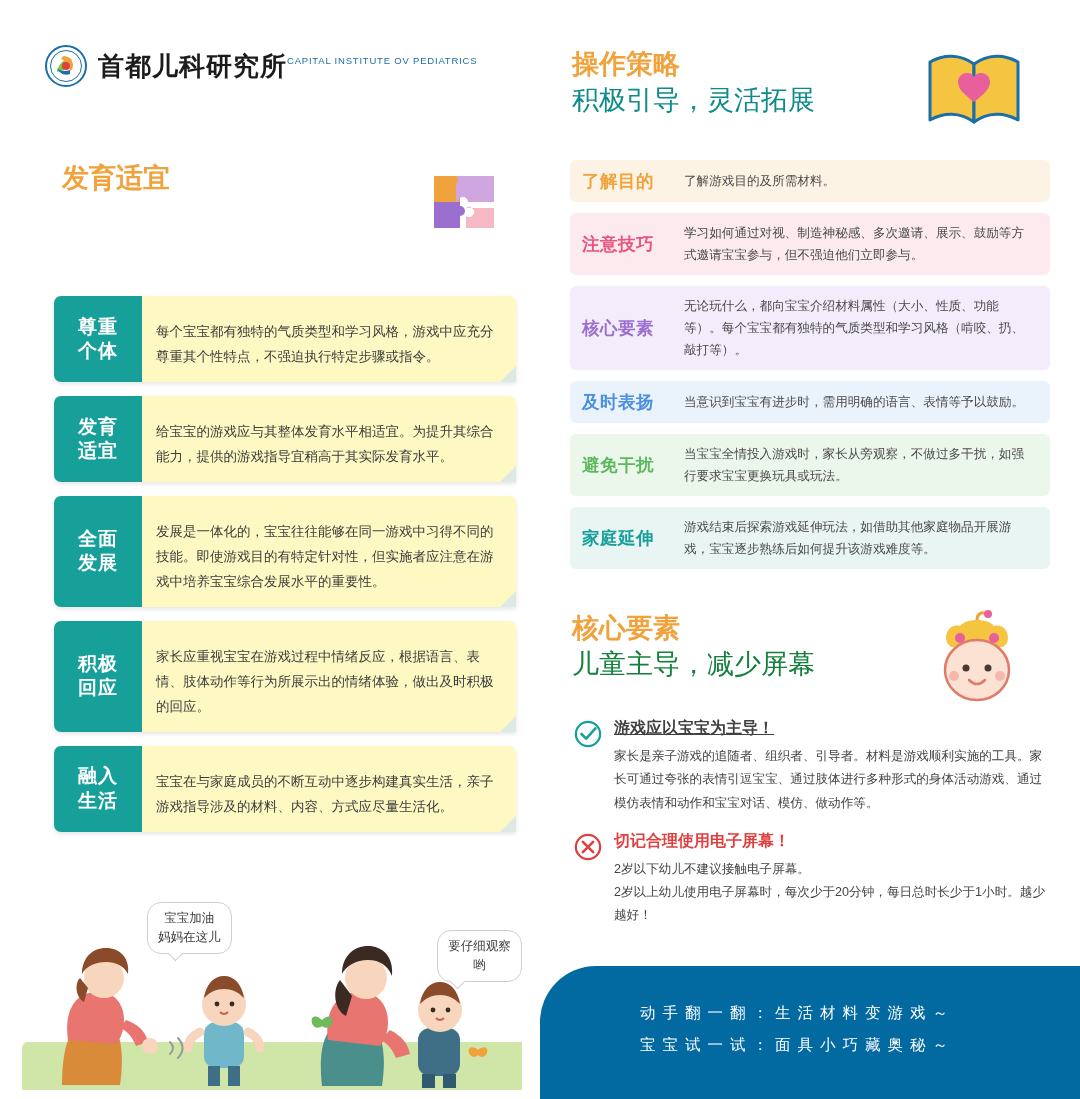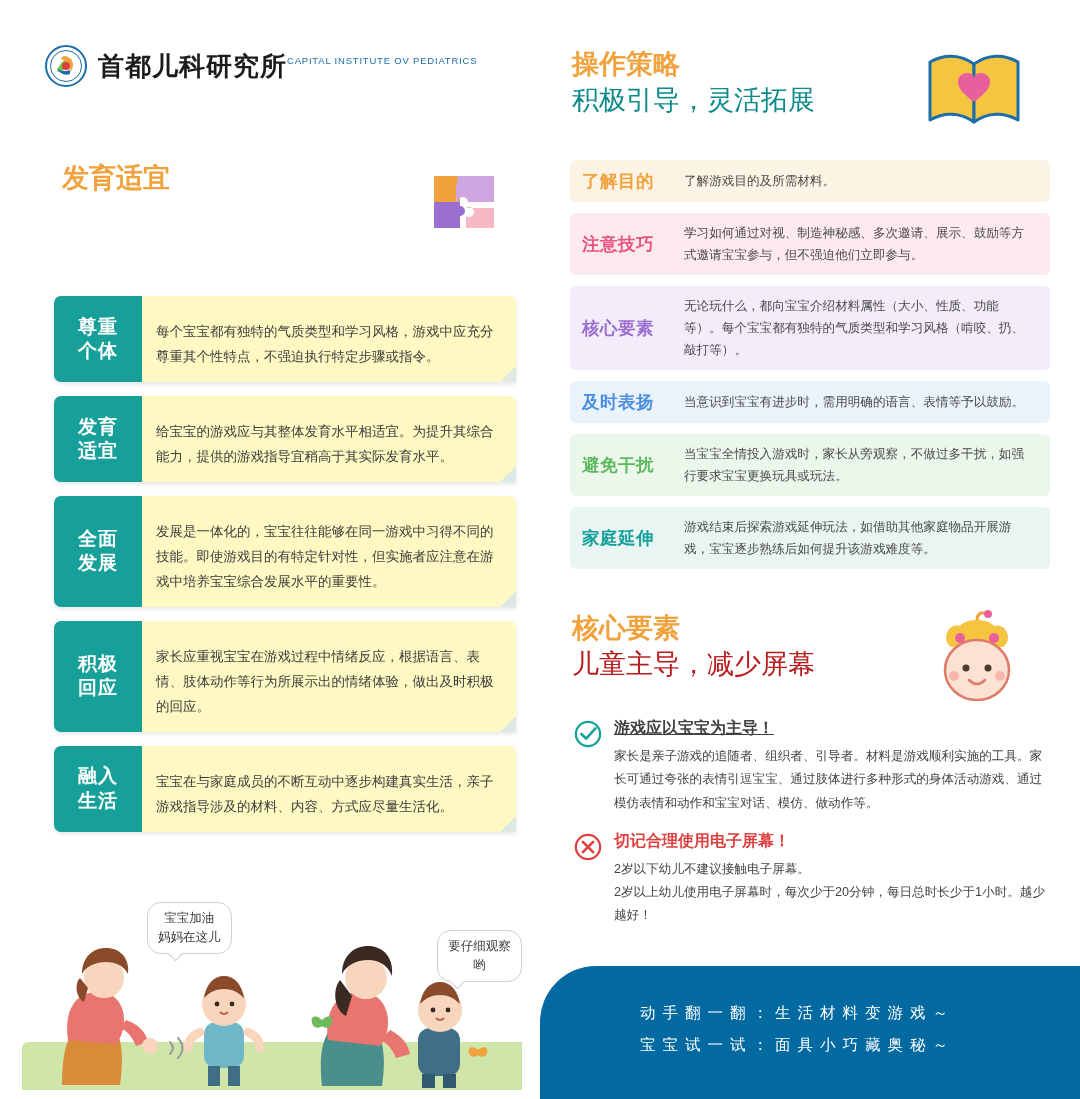--- a/index.html
+++ b/index.html
@@ -204,21 +204,21 @@
   .s-body {
     flex: 1 1 auto;
     font-size: 12.6px;
     line-height: 1.75;
     color: #4a4a4a;
     padding-left: 6px;
   }
 
   .head-core { left: 32px; top: 612px; }
   .head-core .l1 { color: #f0a23c; }
-  .head-core .l2 { color: #b91c1c; }
+  .head-core .l2 { color: #15803d; }
   .baby-icon { position: absolute; left: 382px; top: 608px; width: 110px; height: 100px; }
 
   .core-block {
     position: absolute;
     left: 34px;
     top: 718px;
     width: 480px;
   }
   .core-row { display: flex; align-items: flex-start; margin-bottom: 16px; }
   .core-mark { flex: 0 0 auto; width: 40px; padding-top: 2px; }

